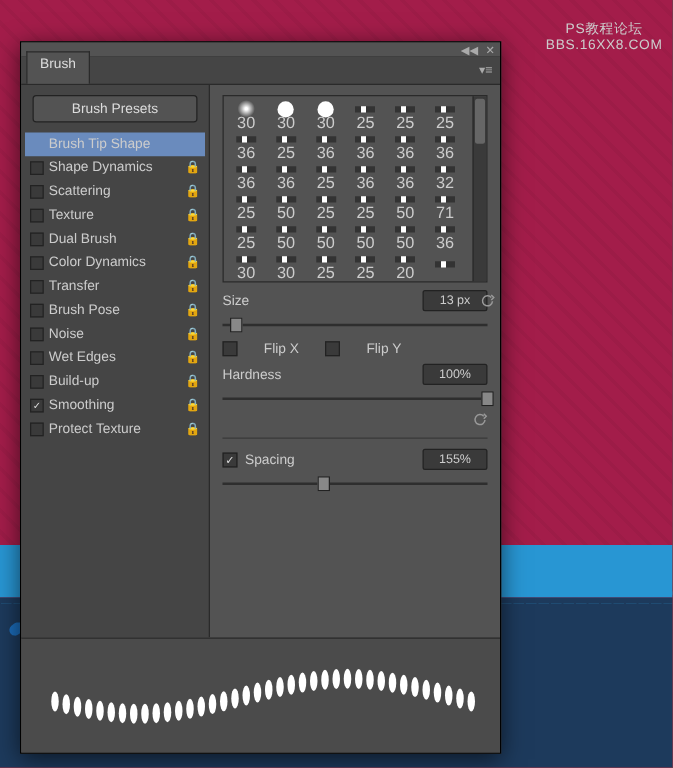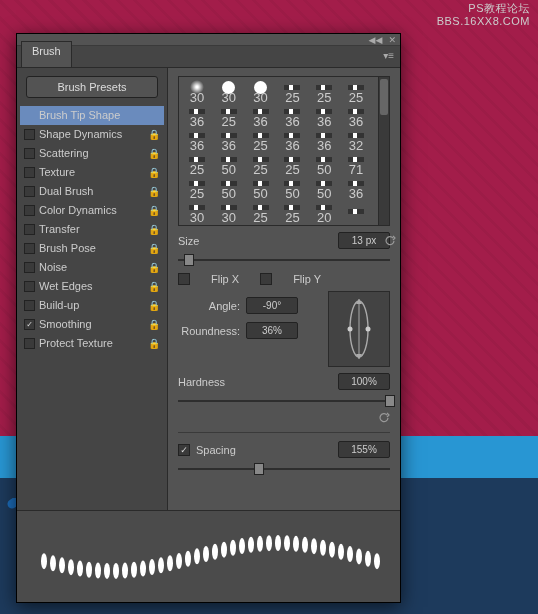--- a/index.html
+++ b/index.html
@@ -1,18 +1,18 @@
 <!DOCTYPE html>
 <html><head>
 <meta charset="utf-8">
 <style>
 *{box-sizing:border-box;margin:0;padding:0;font-family:Tahoma,Arial,sans-serif;font-size:11px;color:#ccc;-webkit-user-select:none;user-select:none}
 body{width:538px;height:614px;background:#a31d4a;position:relative;overflow:hidden}
 .diag{position:absolute;inset:0;background:repeating-linear-gradient(45deg,rgba(0,0,0,.04) 0 3px,transparent 3px 12px)}
-.watermark{position:absolute;top:2px;right:8px;color:rgba(255,255,255,.55);font-size:11px;text-align:right;line-height:13px;letter-spacing:.5px}
+.watermark{position:absolute;top:17px;right:8px;color:rgba(255,255,255,.55);font-size:11px;text-align:center;line-height:13px;letter-spacing:.5px}
 .bottom-strip{position:absolute;left:0;right:0;bottom:0;height:178px;display:flex;flex-direction:column}
 .strip1{height:42px;background:#2896d3}
 .strip2{flex:1;background:#1d3a5c;position:relative}
 .zigzag{position:absolute;top:-5px;left:0;right:0;height:10px;background:radial-gradient(circle at 5px 0,#2896d3 4px,transparent 4.5px) repeat-x;background-size:10px 10px}
 .arrow{position:absolute;left:6px;top:498px;width:50px;height:40px}
 .arrow svg{width:50px;height:40px}
 .panel{position:absolute;left:16px;top:33px;width:385px;height:570px;background:#535353;border:1px solid #000;box-shadow:0 4px 18px rgba(0,0,0,.6);display:flex;flex-direction:column}
 .panel-top{height:12px;background:#535353;border-bottom:1px solid #3a3a3a;display:flex;justify-content:flex-end;align-items:center;padding-right:4px;gap:6px}
 .panel-top span{font-size:9px;color:#aaa;cursor:pointer}
 .tabbar{height:22px;background:#454545;display:flex;align-items:flex-end;border-bottom:1px solid #2a2a2a;position:relative}
@@ -398,42 +398,20 @@
             <div class="knob" id="k-size" style="left: 5%;"></div>
           </div>
 
         <div class="flips">
           <span class="cb2" id="fx"></span>
             <span>Flip X</span>
           <span class="cb2" id="fy"></span>
             <span>Flip Y</span>
         </div>
 
-        <div class="angle-sec">
-          <div class="angle-fields">
-            <div class="row">
-                <div class="lab r">Angle:</div>
-                <div class="valbox">-90°</div>
-              </div>
-            <div class="row">
-                <div class="lab r">Roundness:</div>
-                <div class="valbox">36%</div>
-              </div>
-          </div>
-          <div class="angle-ctrl">
-            <svg viewBox="0 0 48 64">
-                <ellipse cx="24" cy="32" rx="9" ry="28" fill="none" stroke="#aaa" stroke-width="1.4"></ellipse>
-                <line x1="24" y1="2" x2="24" y2="62" stroke="#aaa" stroke-width="1"></line>
-                <path d="M24 2l-3 5h6z" fill="#aaa"></path>
-                <path d="M24 62l-3-5h6z" fill="#aaa"></path>
-                <circle cx="15" cy="32" r="2.5" fill="#ccc"></circle>
-                <circle cx="33" cy="32" r="2.5" fill="#ccc"></circle>
-              </svg>
-          </div>
-        </div>
 
         <div class="row">
             <div class="lab">Hardness</div>
             <div style="flex:1"></div>
             <div class="valbox">100%</div>
           </div>
         <div class="slider">
             <div class="track"></div>
             <div class="knob" id="k-hard" style="left: 100%;"></div>
           </div>

